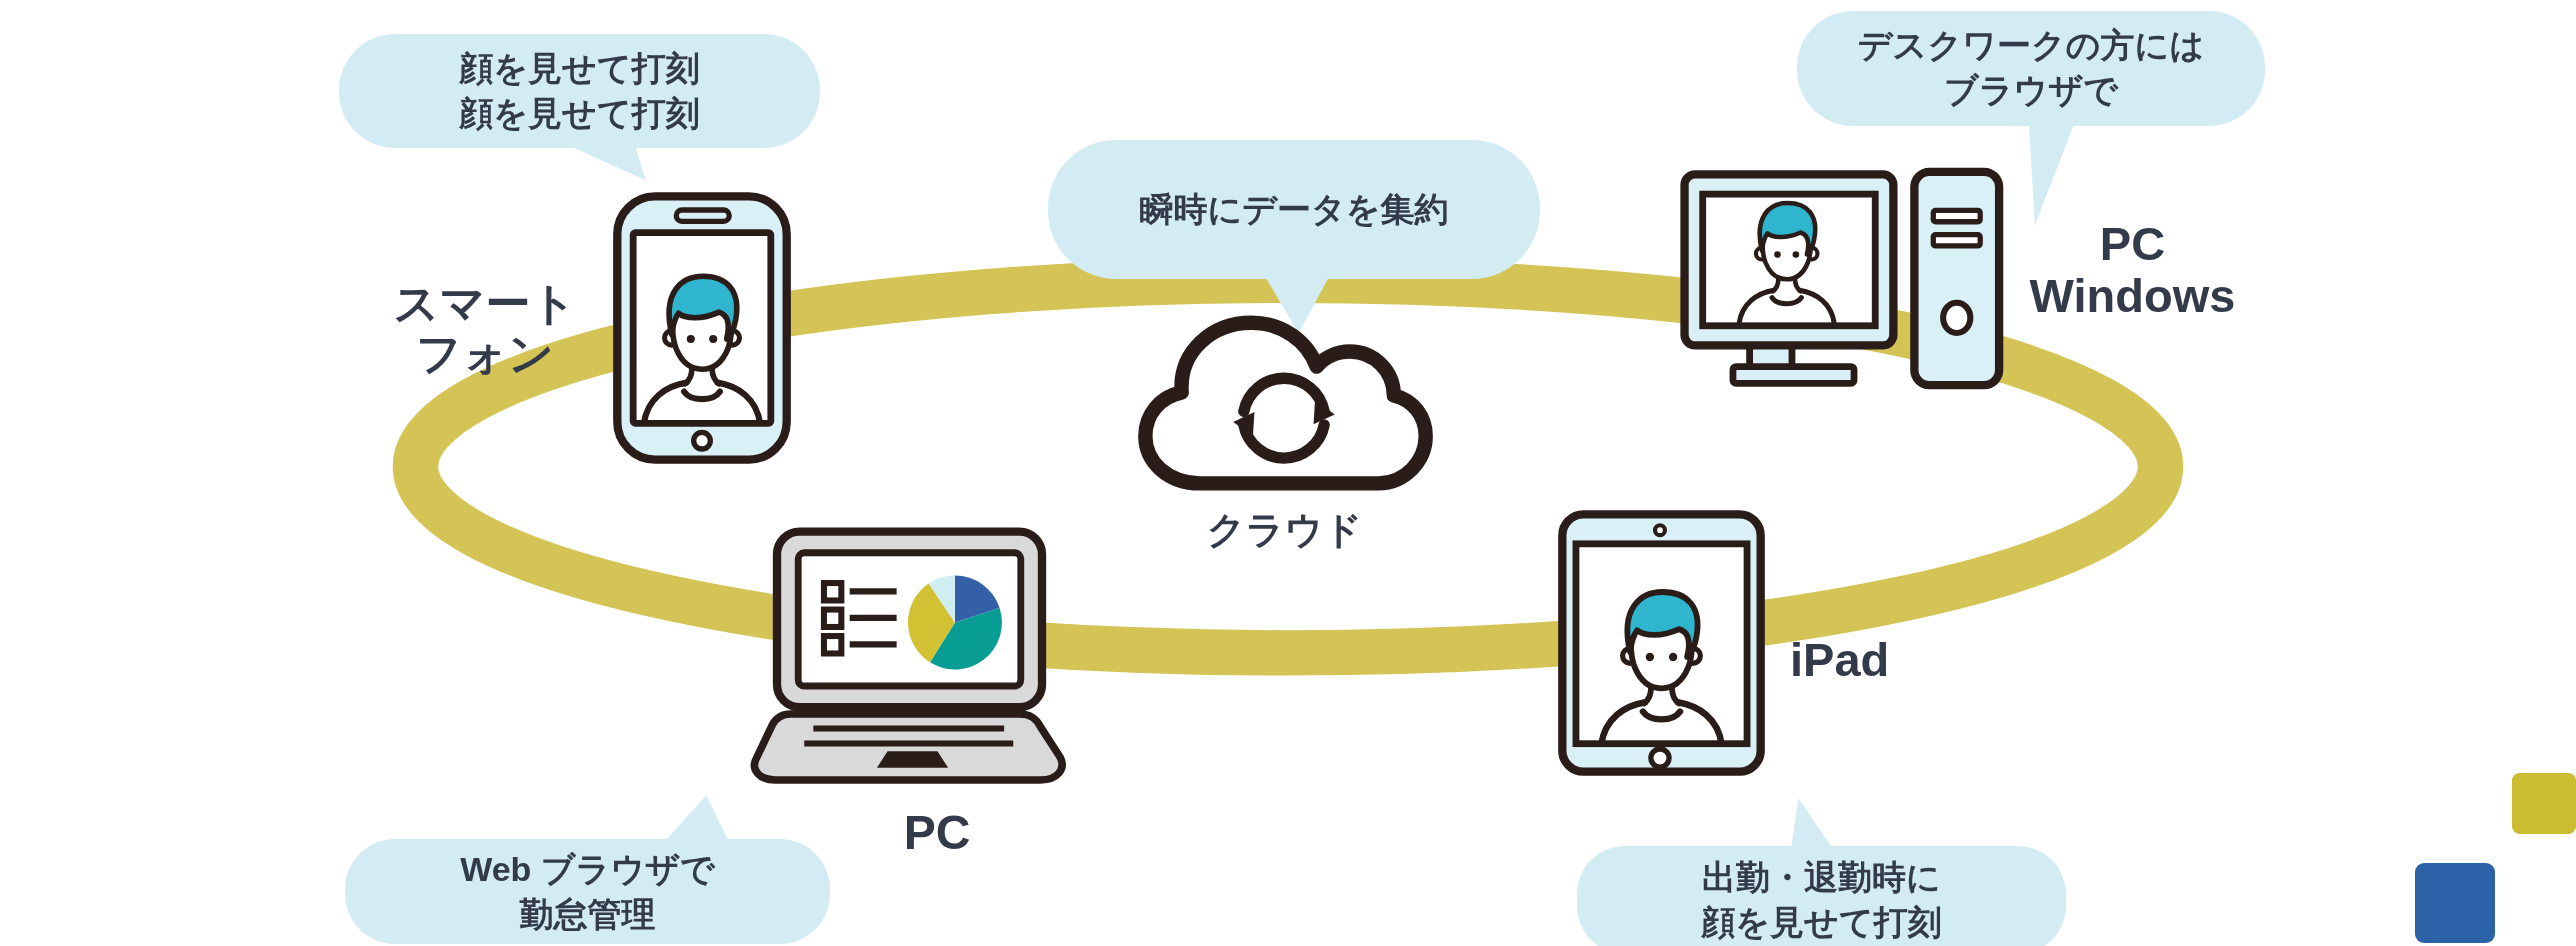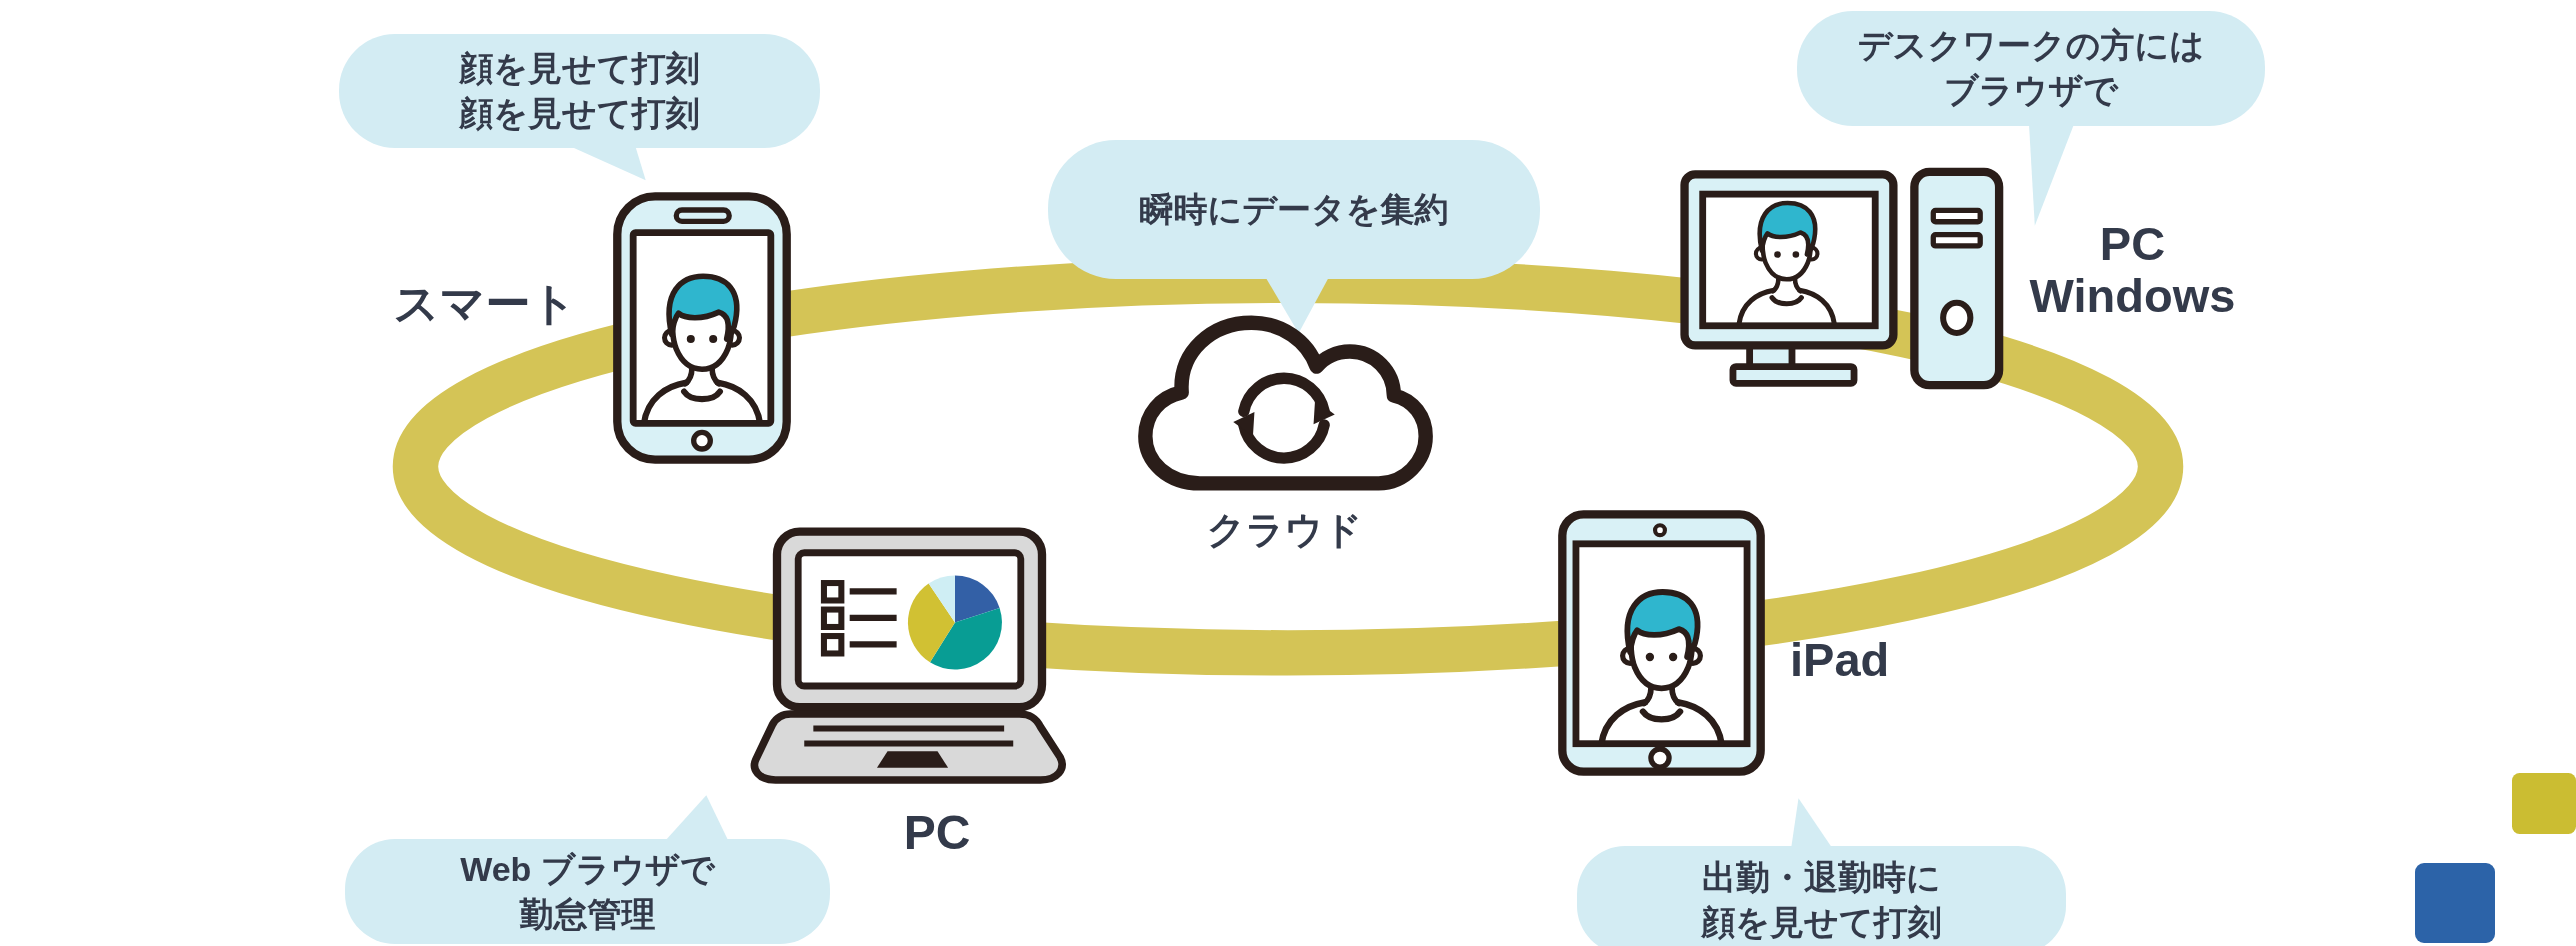--- a/index.html
+++ b/index.html
@@ -124,20 +124,21 @@
       <path d="M285 130 L250.3 78.6 A62 62 0 0 1 285 68 Z" fill="var(--pie_cyan)"></path>
     </g>
     <path d="M68 251 L370 251 C384 251 392 256 398 268 L424 308 C432 324 420 338 398 338 L48 338 C26 338 16 324 22 311 L44 265 C50 254 58 251 68 251 Z" fill="var(--gray)" stroke="var(--outline)" stroke-width="10" stroke-linejoin="round"></path>
     <line x1="98" y1="270" x2="350" y2="270" stroke="var(--outline)" stroke-width="8"></line>
     <line x1="86" y1="290" x2="362" y2="290" stroke="var(--outline)" stroke-width="8"></line>
     <path d="M196 300 L262 300 L276 322 L182 322 Z" fill="var(--outline)"></path>
   </svg>
 
   <div class="label" style="left:364px;top:279px;width:242px;font-size:45px;line-height:50px;">
     <span class="ln">スマート</span>
+    <span class="ln">フォン</span>
   </div>
   <div class="label" style="left:1182px;top:505px;width:205px;font-size:38px;">
     <span class="ln">クラウド</span>
   </div>
   <div class="label" style="left:2015px;top:218px;width:235px;font-size:47px;line-height:52px;">
     <span class="ln">PC</span>
     <span class="ln">Windows</span>
   </div>
   <div class="label" style="left:1790px;top:632px;font-size:47px;">
     <span class="ln">iPad</span>

